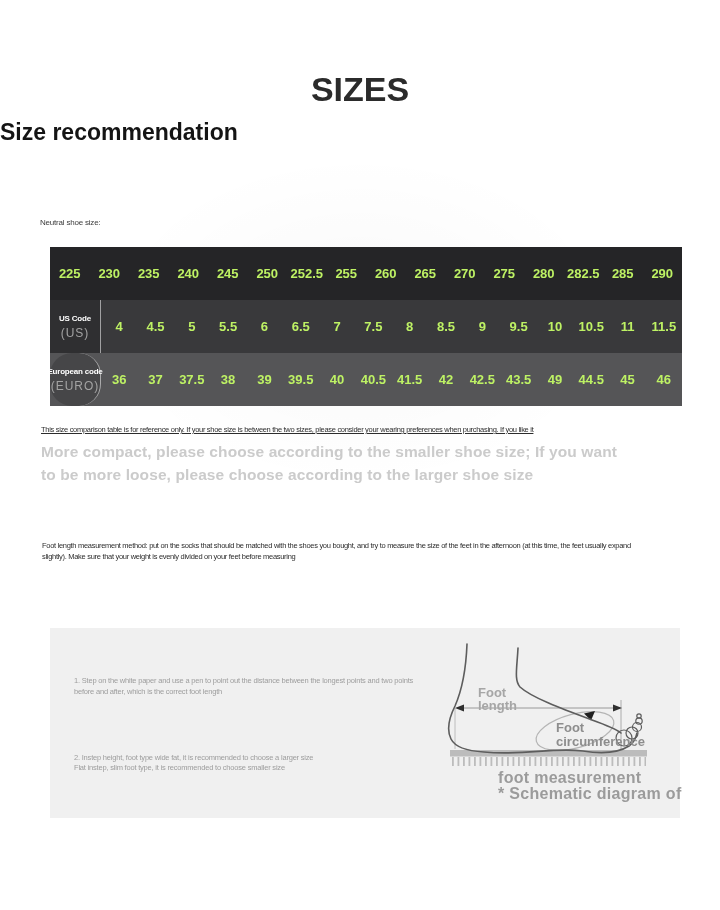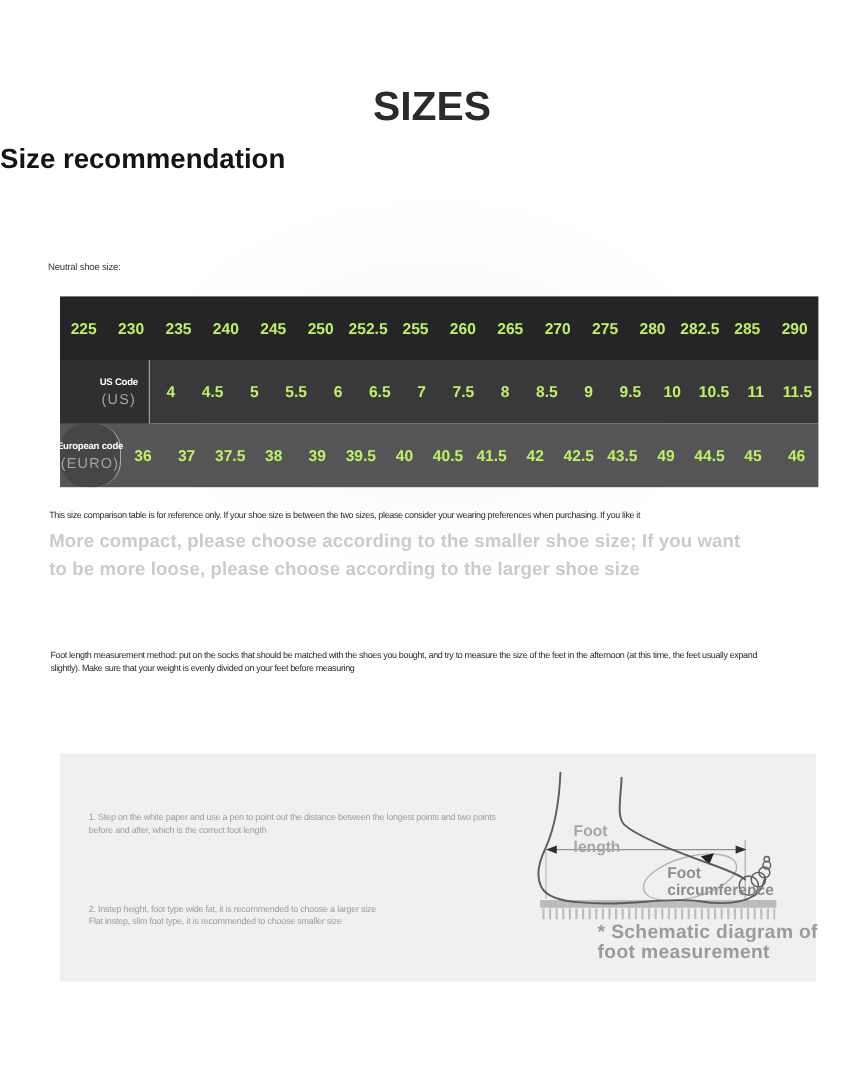--- a/index.html
+++ b/index.html
@@ -31,26 +31,26 @@
     gap:3px;border-right:1px solid rgba(255,255,255,0.55);
   }
   .rowhead .h1{font-size:8px;font-weight:bold;color:#ffffff;letter-spacing:-0.2px;white-space:nowrap;}
   .rowhead .h2{font-size:12px;color:#a3a3a3;letter-spacing:1px;white-space:nowrap;}
   .cells{flex:1;display:grid;grid-template-columns:repeat(16,1fr);}
   .cell{
     display:flex;align-items:center;justify-content:center;
     color:#bef264;font-size:13px;font-weight:bold;white-space:nowrap;
   }
   .trow.r1{background:#252527;} .trow.r1 .rowhead{background:#1d1d1f;}
-  .trow.r2{background:#39393b;} .trow.r2 .rowhead{background:#2f2f31;padding-left:24px;}
+  .trow.r2{background:#39393b;} .trow.r2 .rowhead{background:#2f2f31;}
   .trow.r3{background:#555557;} .trow.r3 .rowhead{background:#464648;border-radius:22px;}
   
   .note-ref{
     position:absolute;left:41px;top:425px;width:640px;font-size:7.5px;letter-spacing:-0.3px;
-    color:#2c2c2c;white-space:nowrap;
+    color:#2c2c2c;white-space:nowrap;text-decoration:underline;
   }
   .note-pref{
     position:absolute;left:41px;top:440px;width:578px;
     font-size:15.5px;font-weight:bold;color:#cbcbcb;line-height:23px;letter-spacing:0.1px;
   }
   .note-method{
     position:absolute;left:42px;top:540px;width:612px;
     font-size:7.5px;letter-spacing:-0.3px;color:#2c2c2c;line-height:11px;
   }
   
@@ -188,17 +188,17 @@
 
   <div class="lbl lbl-footlen">
     <span>Foot</span>
     <span>length</span>
   </div>
   <div class="lbl lbl-circ">
     <span>Foot</span>
     <span>circumference</span>
   </div>
   <div class="caption">
+    <span>foot measurement</span>
     <span>* Schematic diagram of</span>
-    <span>foot measurement</span>
   </div>
 
 </div>
 
 </body></html>

